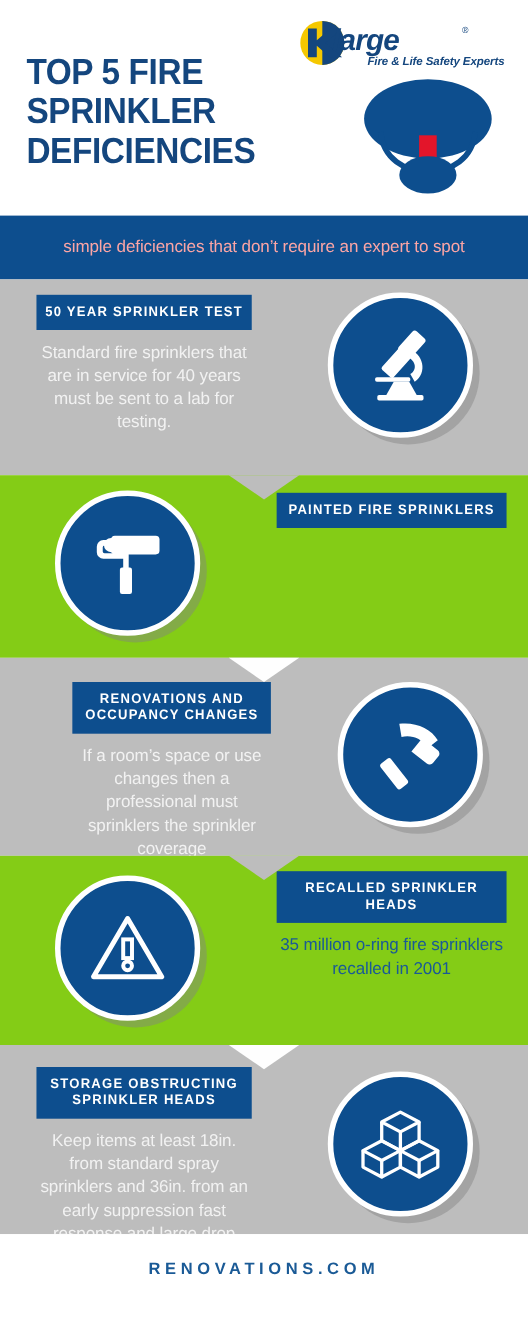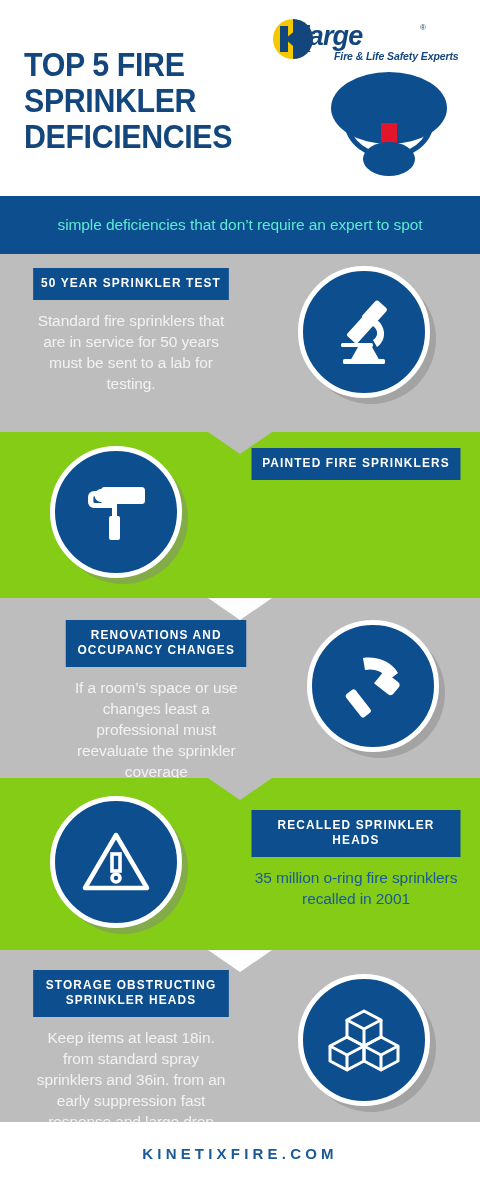--- a/index.html
+++ b/index.html
@@ -98,21 +98,21 @@
   
   .banner {
     position: relative;
     height: 58px;
     background: #0d4e8e;
     display: flex;
     align-items: center;
     justify-content: center;
   }
   .banner-text {
-    color: #5eead4;
+    color: #fca5a5;
     font-size: 15.5px;
     letter-spacing: -0.1px;
     font-weight: 400;
   }
 
   
   .section {
     position: relative;
     width: 480px;
     overflow: visible;
@@ -246,21 +246,21 @@
   </div>
 
   <div class="banner">
     <span class="banner-text">simple deficiencies that don’t require an expert to spot</span>
   </div>
 
   <div class="section sec-gray" style="height:178px;">
     <div class="section-inner order-icon-right">
       <div class="col-text" style="padding-top:14px;">
         <div class="badge">50 YEAR SPRINKLER TEST</div>
-        <div class="body-text text-light">Standard fire sprinklers that are in service for 50 years must be sent to a lab for testing.</div>
+        <div class="body-text text-light">Standard fire sprinklers that are in service for 40 years must be sent to a lab for testing.</div>
       </div>
       <div class="col-icon" style="padding-top:12px;">
         <div class="circle">
           <svg width="74" height="74" viewBox="0 0 74 74">
             <g fill="#ffffff">
               <rect x="40" y="6" width="15" height="24" rx="3" transform="rotate(42 47 18)"></rect>
               <rect x="26" y="22" width="14" height="26" rx="2" transform="rotate(42 33 35)"></rect>
               <path d="M44 22 C58 26, 62 44, 50 52 L46 45 C53 41, 51 31, 41 29 Z"></path>
               <rect x="14" y="48" width="32" height="4" rx="1.6"></rect>
               <path d="M31 52 h14 l9 16 h-32 Z"></path>
@@ -292,21 +292,21 @@
         <div class="badge">PAINTED FIRE SPRINKLERS</div>
       </div>
     </div>
     <div class="notch notch-white"></div>
   </div>
 
   <div class="section sec-gray" style="height:180px;">
     <div class="section-inner order-icon-right">
       <div class="col-text" style="padding-top:22px;margin-left:33px;">
         <div class="badge">RENOVATIONS AND OCCUPANCY CHANGES</div>
-        <div class="body-text text-light">If a room’s space or use changes least a professional must reevaluate the sprinkler coverage</div>
+        <div class="body-text text-light">If a room’s space or use changes then a professional must sprinklers the sprinkler coverage</div>
       </div>
       <div class="col-icon" style="padding-top:22px;">
         <div class="circle">
           <svg width="74" height="74" viewBox="0 0 74 74">
             <g fill="#ffffff">
               <path d="M27 9 C41 7, 56 13, 62 24 L53 31 C47 22, 38 19, 29 21 Z"></path>
               <path d="M48 22 l14 11 a4 4 0 0 1 0.6 5.6 l-5 6 a4 4 0 0 1 -5.6 0.6 l-14 -11 Z"></path>
               <rect x="16" y="40" width="12" height="29" rx="2.5" transform="rotate(-38 22 54)"></rect>
             </g>
           </svg>
@@ -320,21 +320,21 @@
     <div class="section-inner order-icon-left">
       <div class="col-icon" style="padding-top:18px;">
         <div class="circle">
           <svg width="74" height="74" viewBox="0 0 74 74">
             <polygon points="37,10 68,63 6,63" fill="none" stroke="#ffffff" stroke-width="4.5" stroke-linejoin="round"></polygon>
             <rect x="33" y="29" width="8" height="17" fill="none" stroke="#ffffff" stroke-width="3.6"></rect>
             <circle cx="37" cy="53" r="4" fill="none" stroke="#ffffff" stroke-width="3.6"></circle>
           </svg>
         </div>
       </div>
-      <div class="col-text" style="padding-top:32px;">
+      <div class="col-text" style="padding-top:14px;">
         <div class="badge">RECALLED SPRINKLER HEADS</div>
         <div class="body-text text-blue">35 million o-ring fire sprinklers recalled in 2001</div>
       </div>
     </div>
     <div class="notch notch-white"></div>
   </div>
 
   <div class="section sec-gray" style="height:172px;">
     <div class="section-inner order-icon-right">
       <div class="col-text" style="padding-top:20px;">
@@ -355,16 +355,16 @@
               <polyline points="37,43 37,58 54,67 54,52"></polyline>
               <polyline points="71,43 71,58 54,67"></polyline>
             </g>
           </svg>
         </div>
       </div>
     </div>
   </div>
 
   <div class="footer">
-    <span class="footer-text">KINETIXFIRE.COM</span>
+    <span class="footer-text">RENOVATIONS.COM</span>
   </div>
 
 </div>
 
 </body></html>

